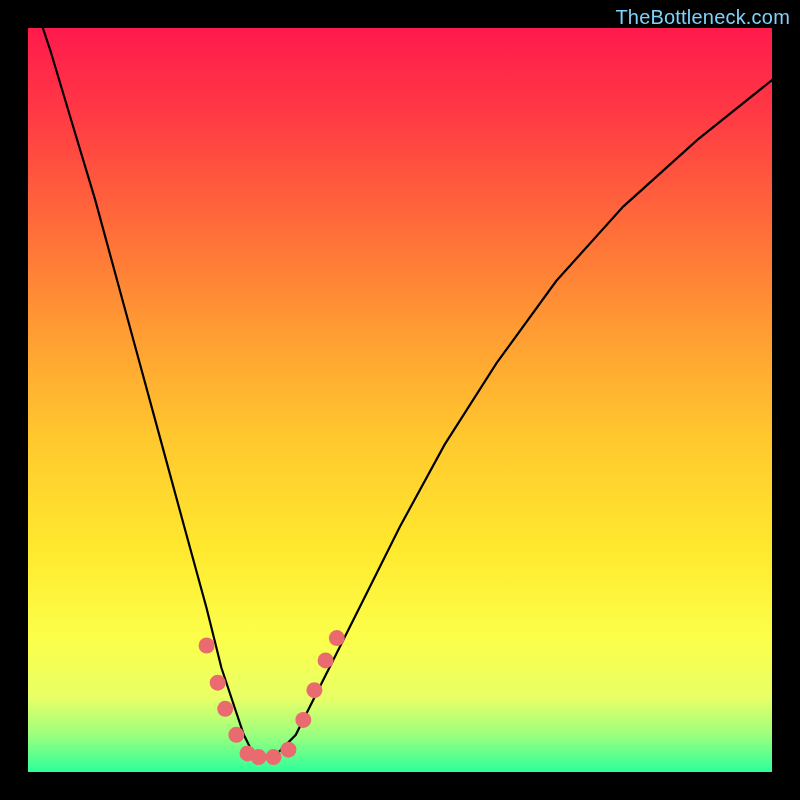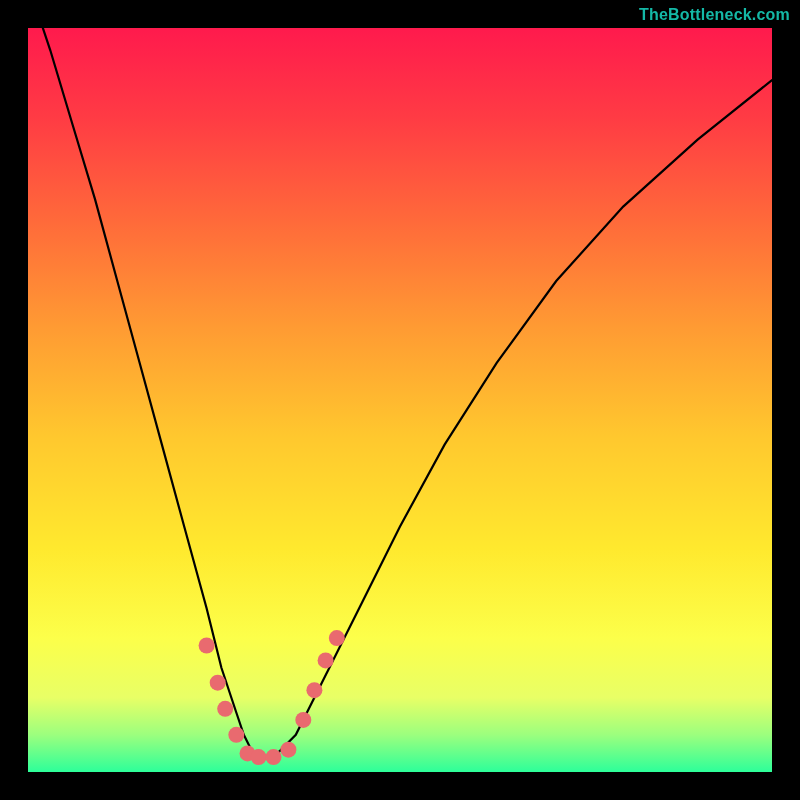--- a/index.html
+++ b/index.html
@@ -37,25 +37,24 @@
       #fcff4a 82%,
       #e8ff66 90%,
       #9cff7e 95%,
       #2dff9a 100%
     );
   }
   .watermark {
     position: absolute;
     top: 6px;
     right: 10px;
-    color: #14b8a6;
-    font-size: 16px;
+    color: #7dd3fc;
+    font-size: 20px;
     letter-spacing: 0.2px;
     user-select: none;
-    font-weight: bold;
   }
   svg.curve {
     position: absolute;
     left: 0;
     top: 0;
     width: 744px;
     height: 744px;
     overflow: visible;
   }
 </style>

